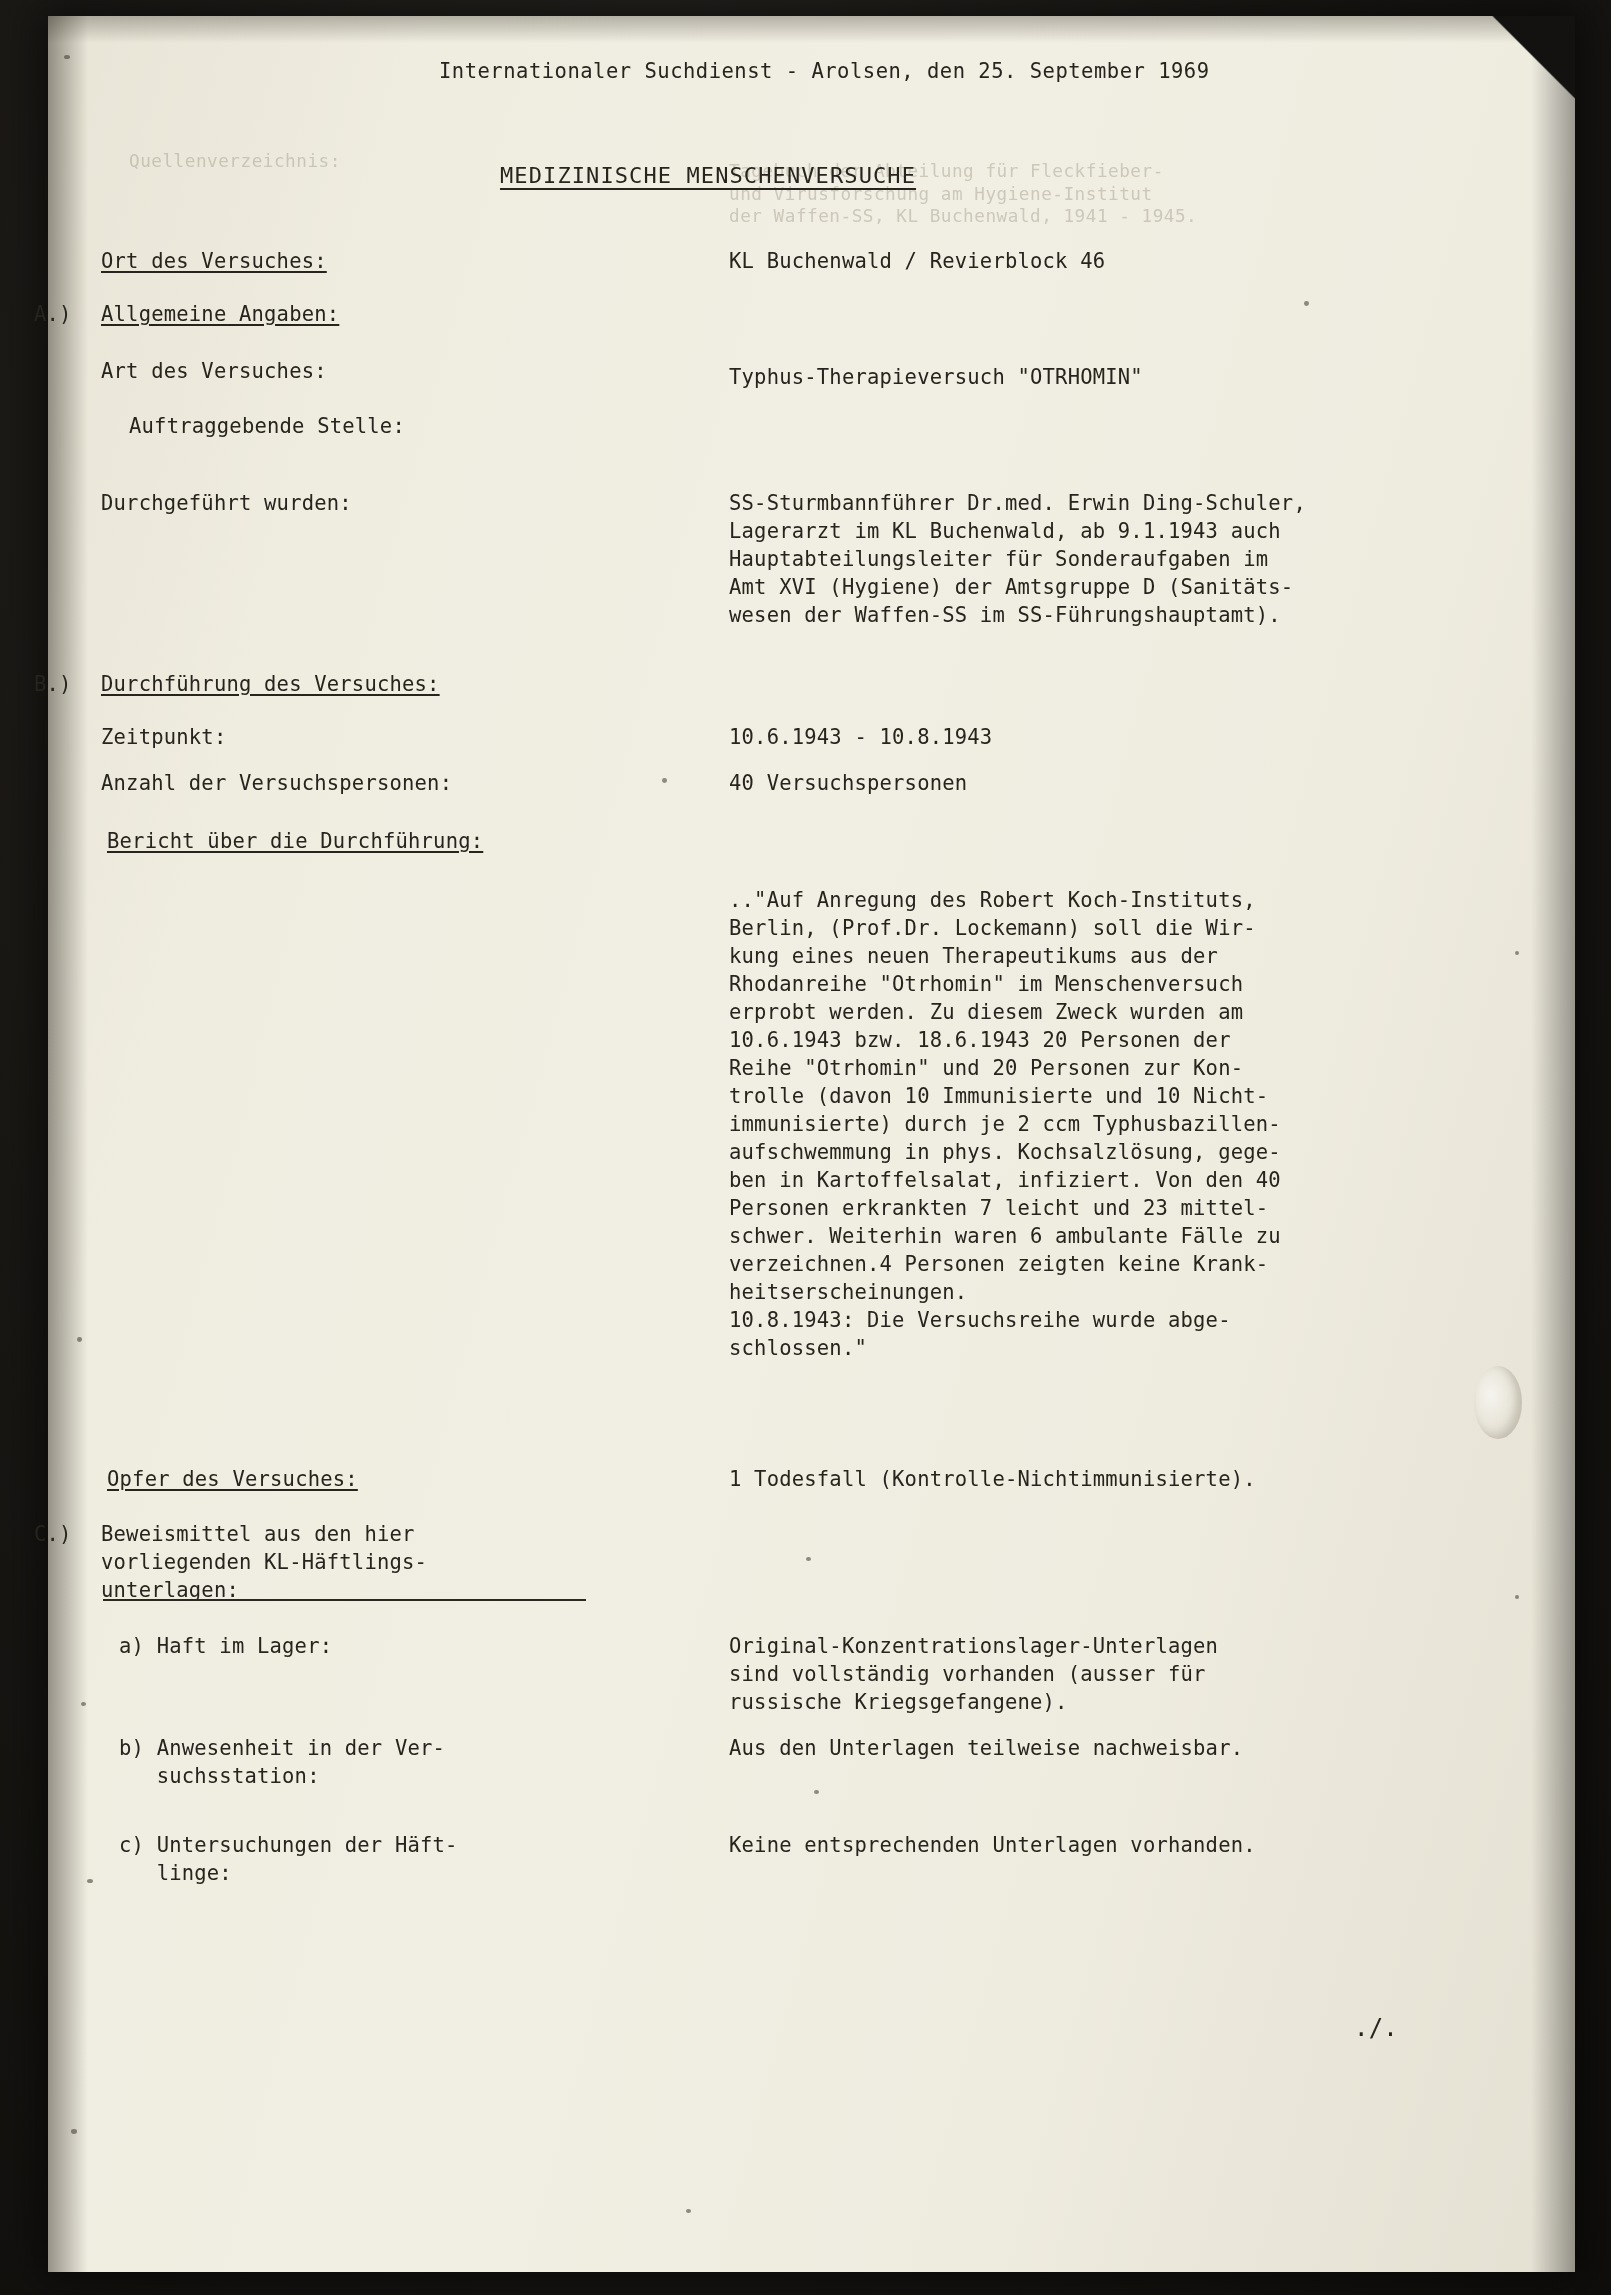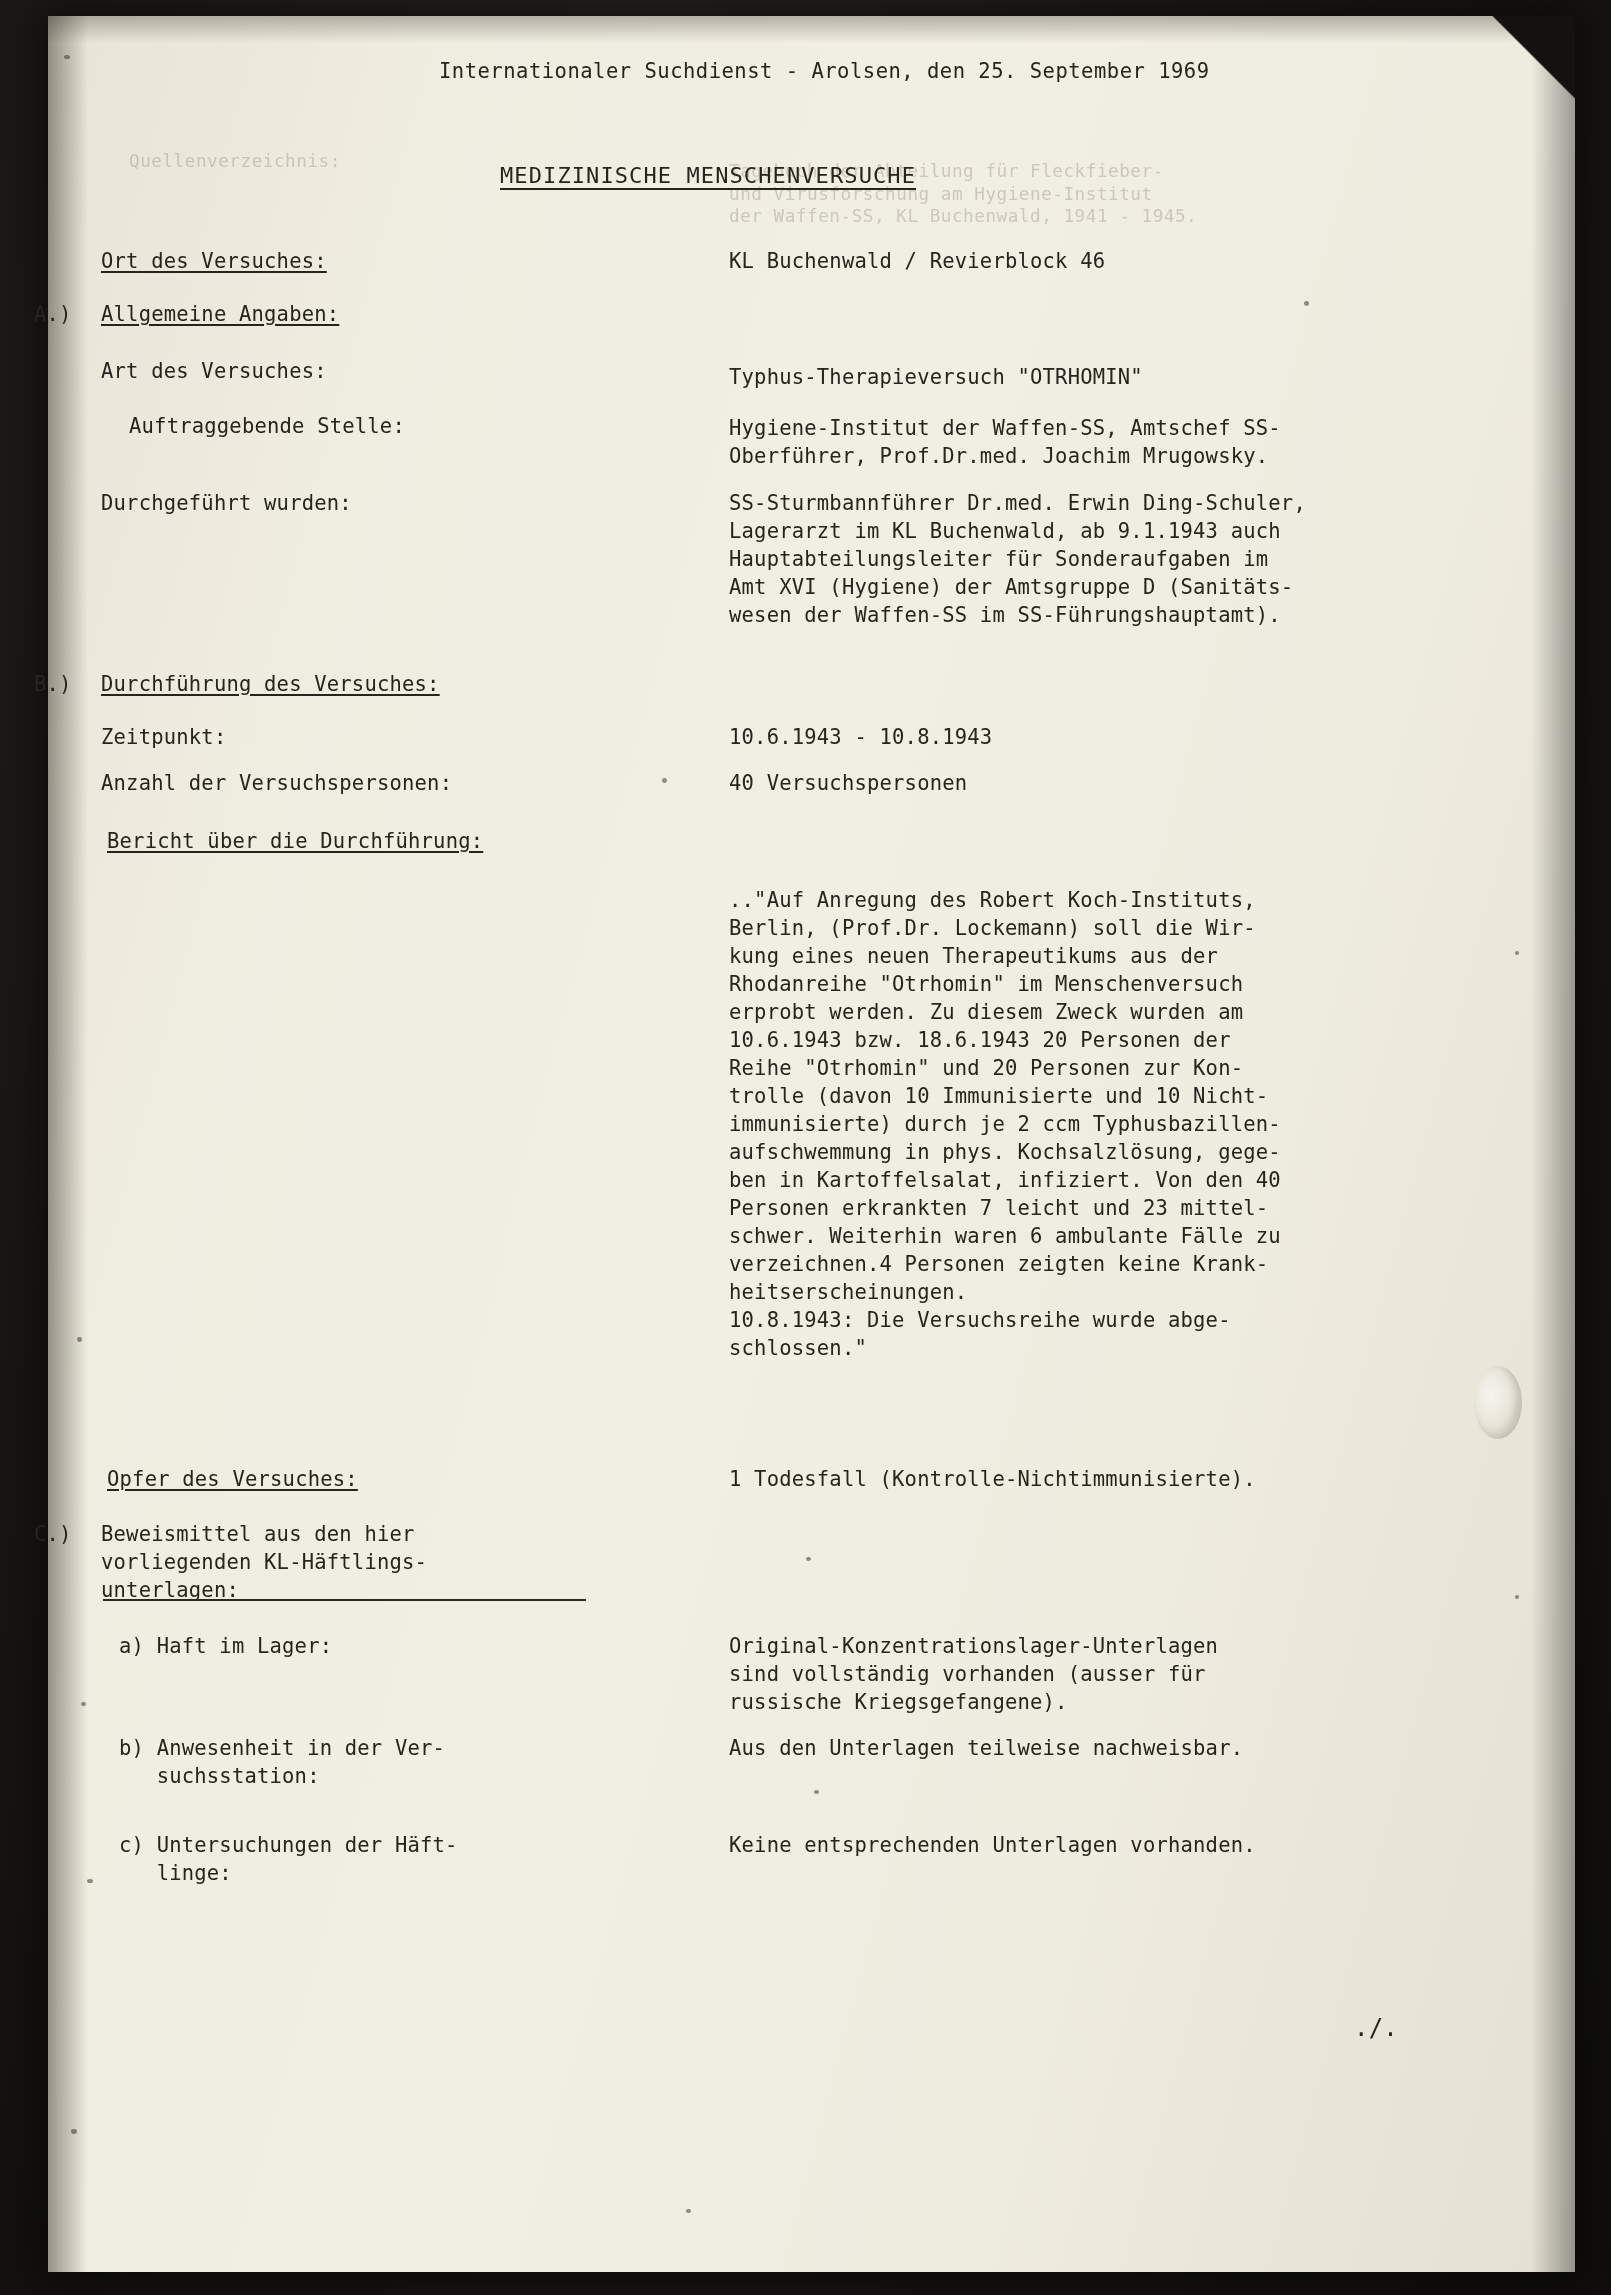--- a/index.html
+++ b/index.html
@@ -156,22 +156,20 @@
   <div class="blk u" style="left:101px; top:247px;">Ort des Versuches:</div>
   <div class="blk" style="left:729px; top:247px;">KL Buchenwald / Revierblock 46</div>
 
   <div class="blk" style="left:34px; top:300px;">A.)</div>
   <div class="blk u" style="left:101px; top:300px;">Allgemeine Angaben:</div>
 
   <div class="blk" style="left:101px; top:357px;">Art des Versuches:</div>
   <div class="blk" style="left:729px; top:363px;">Typhus-Therapieversuch "OTRHOMIN"</div>
 
   <div class="blk" style="left:101px; top:412px;margin-left:28px;">Auftraggebende Stelle:</div>
-  <div class="blk" style="left:729px; top:414px;">Hygiene-Institut der Waffen-SS, Amtschef SS-
-Oberführer, Prof.Dr.med. Joachim Mrugowsky.</div>
 
   <div class="blk" style="left:101px; top:489px;">Durchgeführt wurden:</div>
   <div class="blk" style="left:729px; top:489px;">SS-Sturmbannführer Dr.med. Erwin Ding-Schuler,
 Lagerarzt im KL Buchenwald, ab 9.1.1943 auch
 Hauptabteilungsleiter für Sonderaufgaben im
 Amt XVI (Hygiene) der Amtsgruppe D (Sanitäts-
 wesen der Waffen-SS im SS-Führungshauptamt).</div>
 
   <div class="blk" style="left:34px; top:670px;">B.)</div>
   <div class="blk u" style="left:101px; top:670px;">Durchführung des Versuches:</div>

